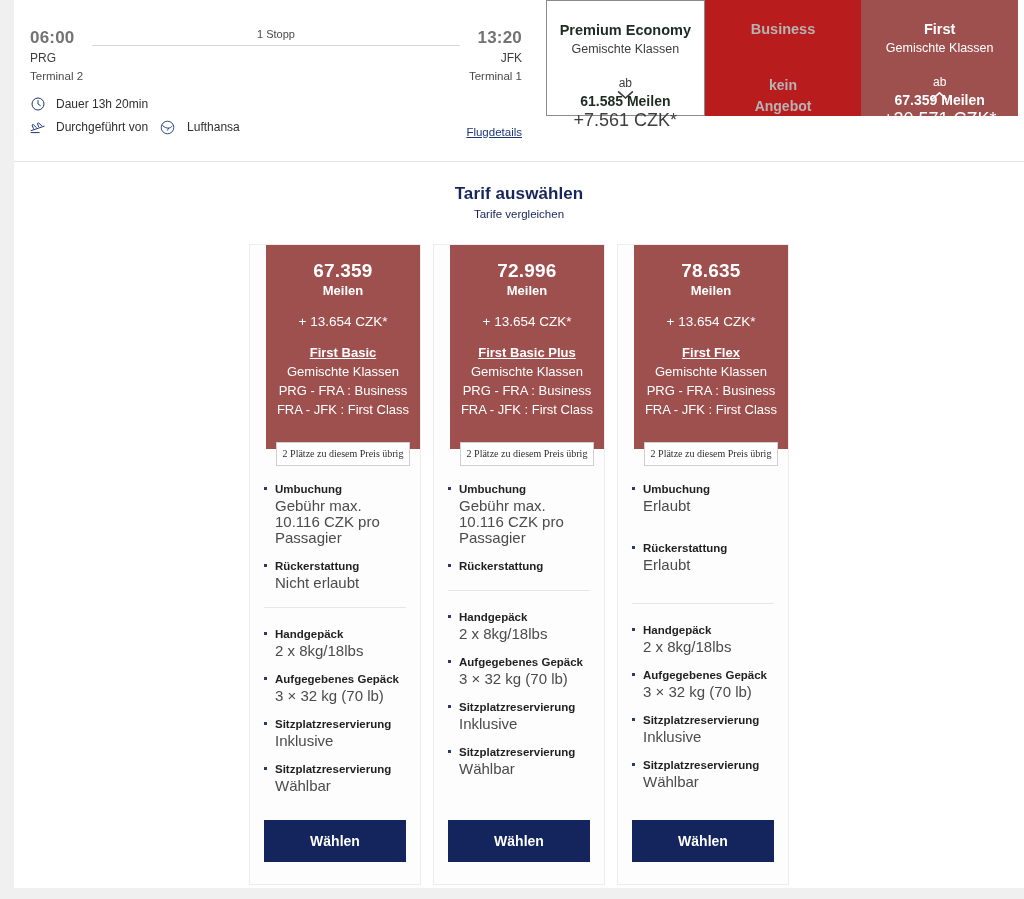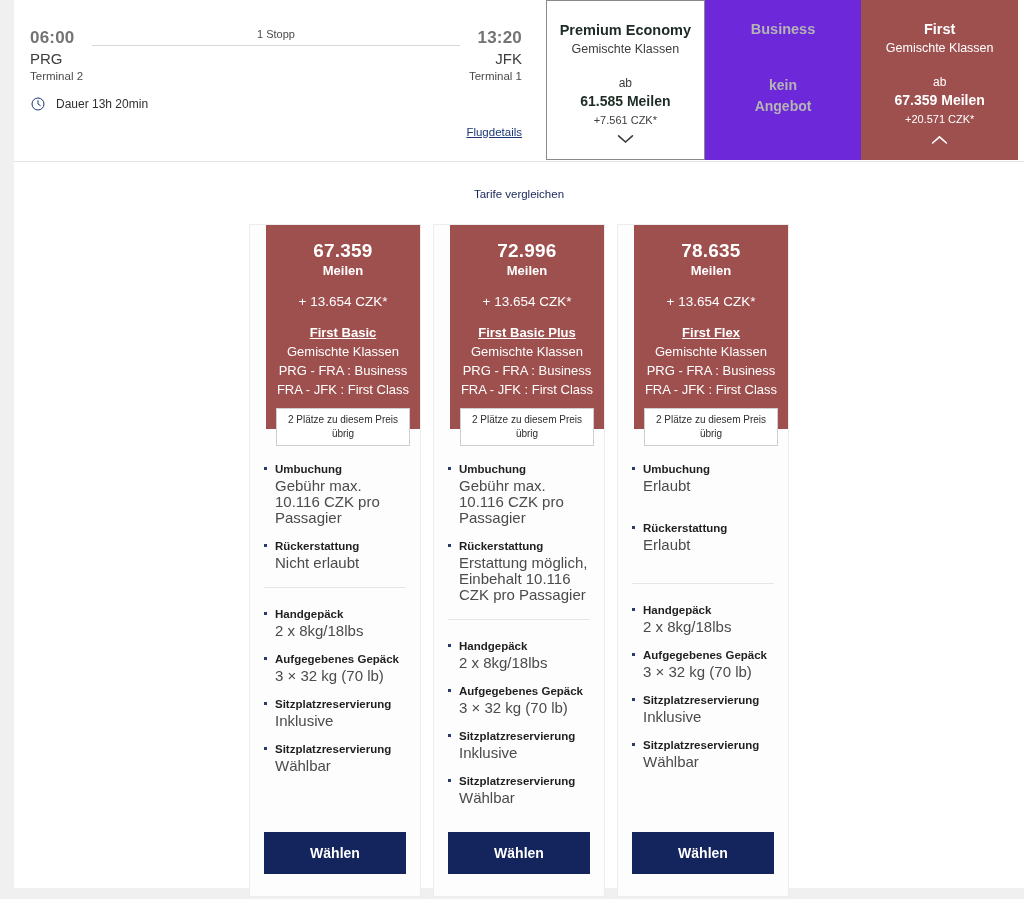--- a/index.html
+++ b/index.html
@@ -54,21 +54,21 @@
   .dep { left: 0; text-align: left; }
   .arr { right: 0; text-align: right; }
   .time {
     font-size: 17px;
     font-weight: bold;
     color: #737373;
     letter-spacing: .2px;
     line-height: 20px;
   }
   .iata {
-    font-size: 15px;
+    font-size: 12px;
     color: #3c3c3c;
     line-height: 19px;
     margin-top: 1px;
   }
   .terminal {
     font-size: 11.5px;
     color: #4a4a4a;
     line-height: 17px;
   }
   .connector {
@@ -130,31 +130,31 @@
     text-decoration: underline;
     cursor: pointer;
   }
 
   
   .cabins {
     position: absolute;
     left: 532px;
     top: 0;
     right: 6px;
-    height: 160px;
+    height: 116px;
     display: flex;
   }
   .cabin {
     flex: 1 1 0;
     box-sizing: border-box;
     text-align: center;
     padding-top: 20px;
     position: relative;
     cursor: pointer;
-    background: #6d28d9;
+    background: #b91c1c;
   }
   .cabin.outlined {
     border: 1px solid #8a8a8a;
     background: #ffffff;
   }
   .cabin.selected {
     background: #9e504e;
     border: none;
   }
   .cabin.disabled {
@@ -183,21 +183,21 @@
   }
   .cabin.selected .cabin-from { color: #ffffff; }
   .cabin-miles {
     font-size: 14px;
     font-weight: bold;
     color: #1d2b24;
     line-height: 19px;
   }
   .cabin.selected .cabin-miles { color: #ffffff; }
   .cabin-cash {
-    font-size: 11px;
+    font-size: 18px;
     color: #3d3d3d;
     line-height: 18px;
   }
   .cabin.selected .cabin-cash { color: #ffffff; }
   .cabin-noof {
     font-size: 14px;
     font-weight: bold;
     color: #b4b4b4;
     line-height: 21px;
     margin-top: 36px;
@@ -290,20 +290,21 @@
     right: 10px;
     bottom: -17px;
     background: #ffffff;
     border: 1px solid #cfcfcf;
     color: #2d2d2d;
     font-size: 10px;
     line-height: 14px;
     padding: 4px 4px;
     text-align: center;
     box-sizing: border-box;
+    font-family: Liberation Serif, serif;
   }
 
   .card-body {
     padding: 32px 14px 0 14px;
     flex: 1 1 auto;
   }
   .feat {
     margin-bottom: 12px;
   }
   .feat-title {
@@ -382,20 +383,39 @@
       <div class="meta-row">
         <span class="meta-ico">
           <svg width="14" height="14" viewBox="0 0 14 14" fill="none" stroke="currentColor" stroke-width="1">
             <circle cx="7" cy="7" r="6"></circle>
             <path d="M7 3.6 V7 L9.3 8.6" stroke-linecap="round"></path>
           </svg>
         </span>
         <span>Dauer 13h 20min</span>
       </div>
 
+      <div class="meta-row second">
+        <span class="meta-ico">
+          <svg width="16" height="13" viewBox="0 0 16 13" fill="none" stroke="currentColor" stroke-width="1" stroke-linecap="round">
+            <path d="M1.2 9.6 L14.2 5.2"></path>
+            <path d="M3.4 7.4 L2.0 4.0 L3.3 3.6 L6.3 6.4"></path>
+            <path d="M8.6 5.6 L7.3 2.4 L8.6 2.0 L11.6 4.6"></path>
+            <path d="M1.0 11.6 H9.2"></path>
+          </svg>
+        </span>
+        <span>Durchgeführt von</span>
+        <span class="lh-logo">
+          <svg width="15" height="15" viewBox="0 0 15 15" fill="none" stroke="currentColor" stroke-width="0.9">
+            <circle cx="7.5" cy="7.5" r="6.3"></circle>
+            <path d="M2.6 5.6 C4.6 7.4 6.6 8.3 8.6 8.1 C10.0 8.0 11.2 7.2 12.2 6.0" stroke-linecap="round"></path>
+            <path d="M8.6 8.1 L7.6 10.2" stroke-linecap="round"></path>
+          </svg>
+        </span>
+        <span>Lufthansa</span>
+      </div>
 
       <div class="details-link">Flugdetails</div>
     </div>
 
     <div class="cabins">
 
       <div class="cabin outlined">
         <div class="cabin-name">Premium Economy</div>
         <div class="cabin-sub">Gemischte Klassen</div>
         <div class="cabin-from">ab</div>
@@ -424,20 +444,21 @@
           <svg width="17" height="10" viewBox="0 0 17 10" fill="none" stroke="currentColor" stroke-width="1.6" stroke-linecap="round">
             <path d="M1.6 8.0 L8.5 1.8 L15.4 8.0"></path>
           </svg>
         </div>
       </div>
 
     </div>
   </div>
 
   <div class="fares-section">
+    <div class="section-title">Tarif auswählen</div>
     <div class="compare-link">Tarife vergleichen</div>
 
     <div class="cards">
 
       <div class="card">
         <div class="card-head">
           <div class="miles-num">67.359</div>
           <div class="miles-word">Meilen</div>
           <div class="cash">+ 13.654 CZK*</div>
           <div class="fare-name">First Basic</div>
@@ -489,21 +510,20 @@
           <div class="fare-line">FRA - JFK : First Class</div>
           <div class="seats-badge">2 Plätze zu diesem Preis übrig</div>
         </div>
         <div class="card-body">
           <div class="feat">
             <div class="feat-title">Umbuchung</div>
             <div class="feat-val">Gebühr max. 10.116 CZK pro Passagier</div>
           </div>
           <div class="feat">
             <div class="feat-title">Rückerstattung</div>
-            <div class="feat-val">Erstattung möglich, Einbehalt 10.116 CZK pro Passagier</div>
           </div>
           <div class="divider"></div>
           <div class="feat">
             <div class="feat-title">Handgepäck</div>
             <div class="feat-val">2 x 8kg/18lbs</div>
           </div>
           <div class="feat">
             <div class="feat-title">Aufgegebenes Gepäck</div>
             <div class="feat-val">3 × 32 kg (70 lb)</div>
           </div>

